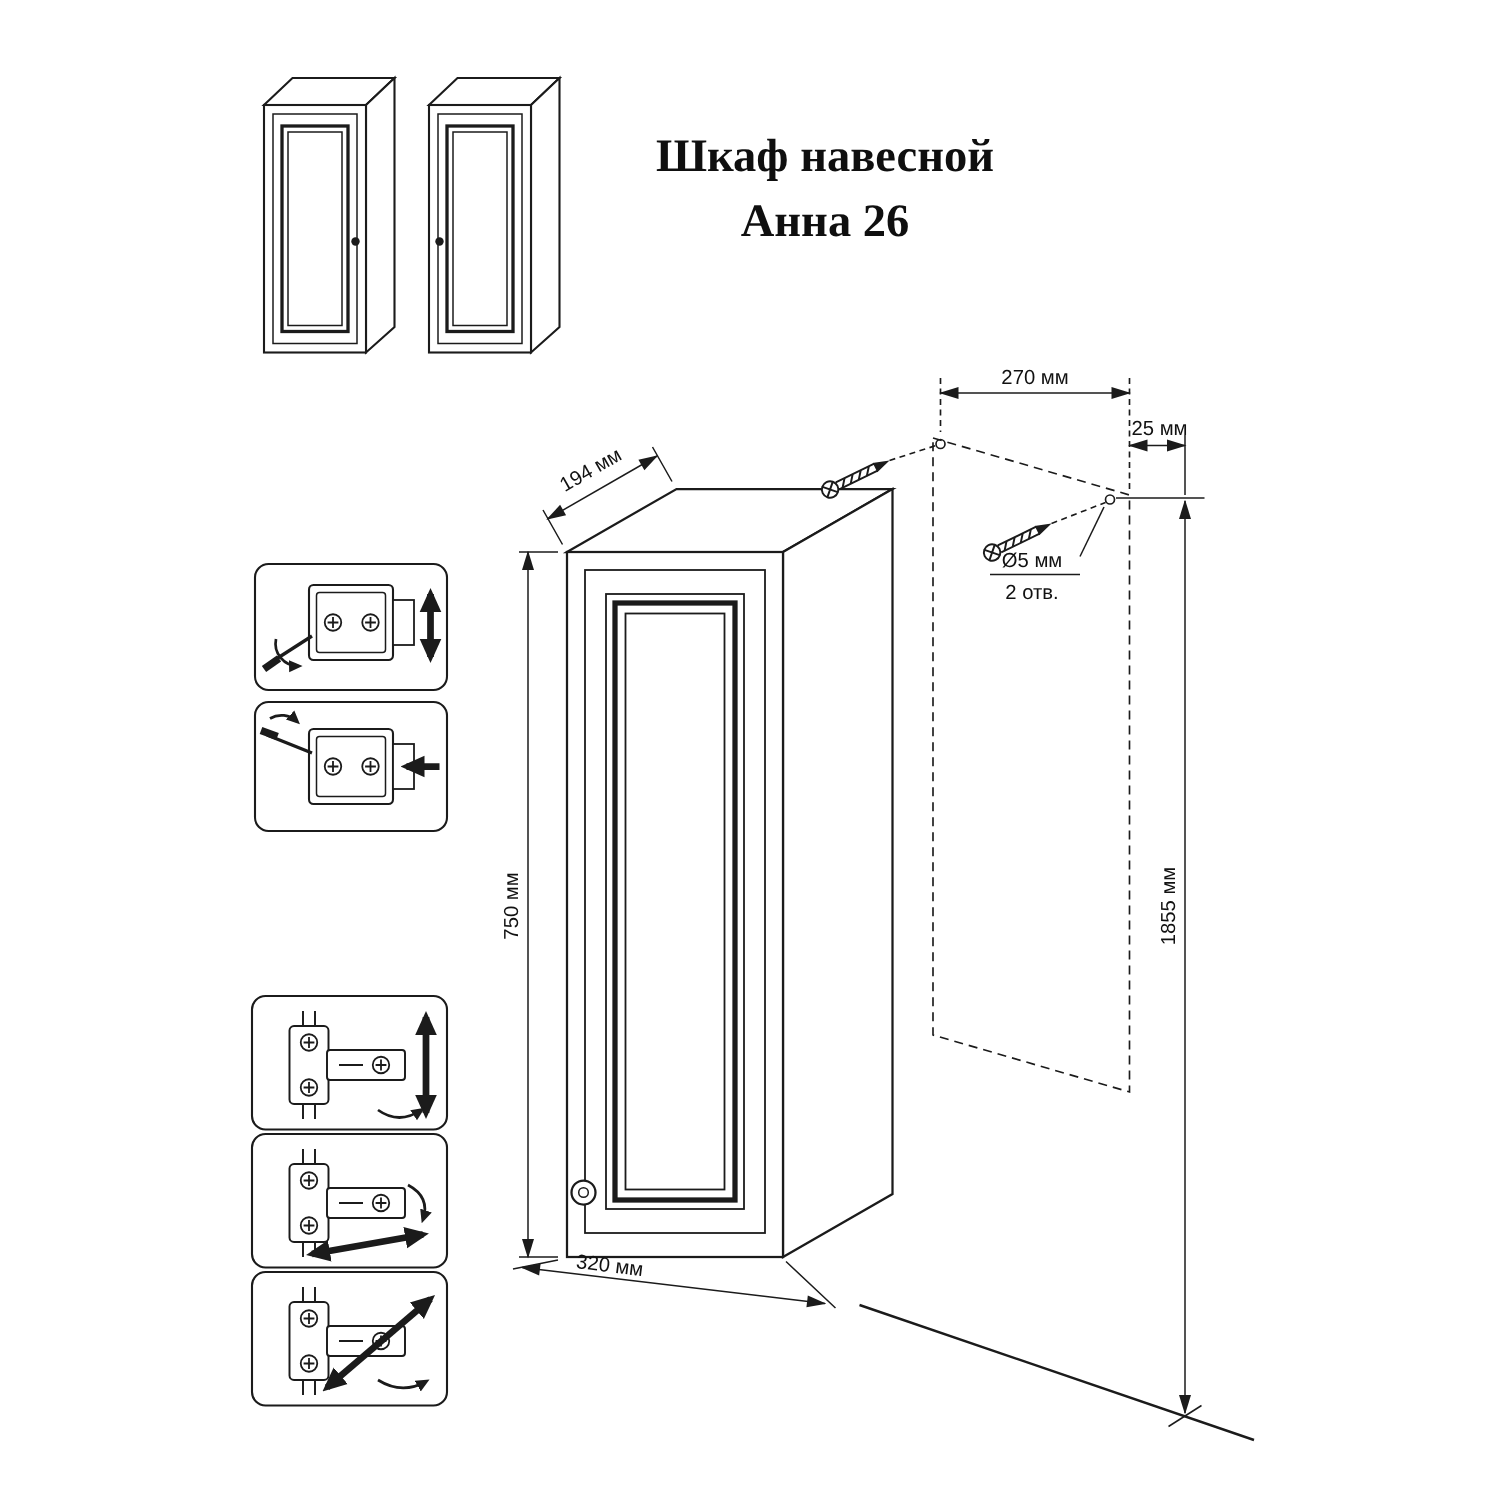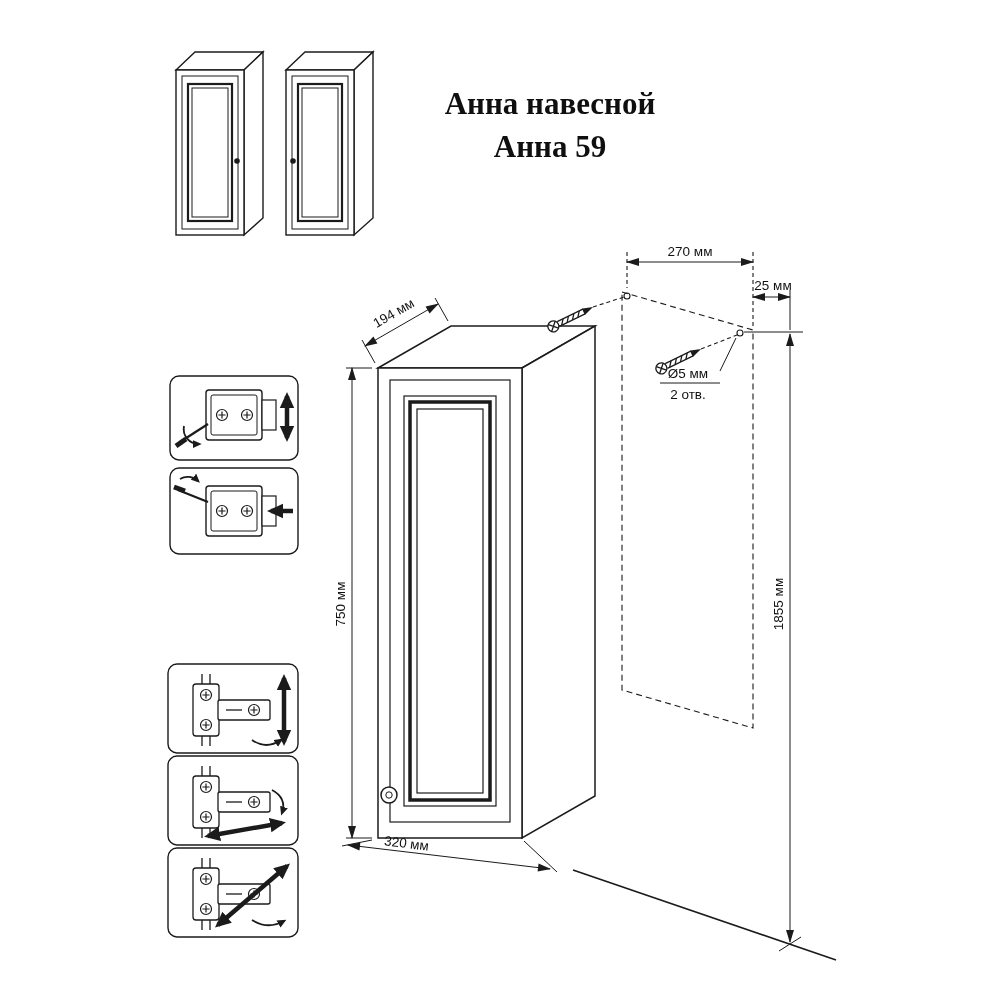--- a/index.html
+++ b/index.html
@@ -11,22 +11,22 @@
   .title .t1, .title .t2 { font-size:31px; line-height:43px; white-space:nowrap; }
   svg.sheet { position:absolute; left:0; top:0; }
   svg text { font-family:"Liberation Sans", sans-serif; font-size:13.5px; fill:#111; }
 </style>
 </head>
 <body>
 
 <div class="canvas">
 
   <div class="title">
-    <div class="t1">Анна навесной</div>
-    <div class="t2">Анна 59</div>
+    <div class="t1">Шкаф навесной</div>
+    <div class="t2">Анна 26</div>
   </div>
 
   <svg class="sheet" width="1000" height="1000" viewBox="0 0 1000 1000">
     <defs>
       <marker id="da" markerUnits="userSpaceOnUse" markerWidth="14" markerHeight="10" viewBox="0 0 14 10" refX="13" refY="5" orient="auto-start-reverse">
         <path d="M14,5 L1,1 L1,9 Z" fill="#1b1b1b"></path>
       </marker>
       <marker id="ba" markerUnits="userSpaceOnUse" markerWidth="16" markerHeight="16" viewBox="0 0 10 10" refX="7.5" refY="5" orient="auto-start-reverse">
         <path d="M10,5 L0,0.5 L0,9.5 Z" fill="#1b1b1b"></path>
       </marker>

